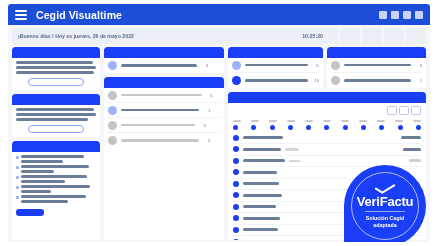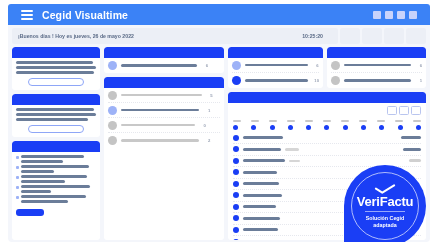--- a/index.html
+++ b/index.html
@@ -18,25 +18,25 @@
     height: 246px;
     background: #ffffff;
     overflow: hidden;
   }
 
   
   #app-bar {
     position: absolute;
     left: 8px; top: 4px;
     width: 422px; height: 21px;
-    background: #3b82f6;
+    background: #1d4ed8;
     border-radius: 3px 3px 0 0;
     display: flex;
     align-items: center;
-    padding: 0 13px;
+    padding: 0 7px;
   }
   #hamburger-icon {
     width: 12px; height: 10px;
     display: flex; flex-direction: column; justify-content: space-between;
     flex: none;
     margin-right: 9px;
   }
   #hamburger-icon i { display:block; height: 2px; background: #ffffff; border-radius: 1px; }
   #app-title {
     color: #ffffff;

